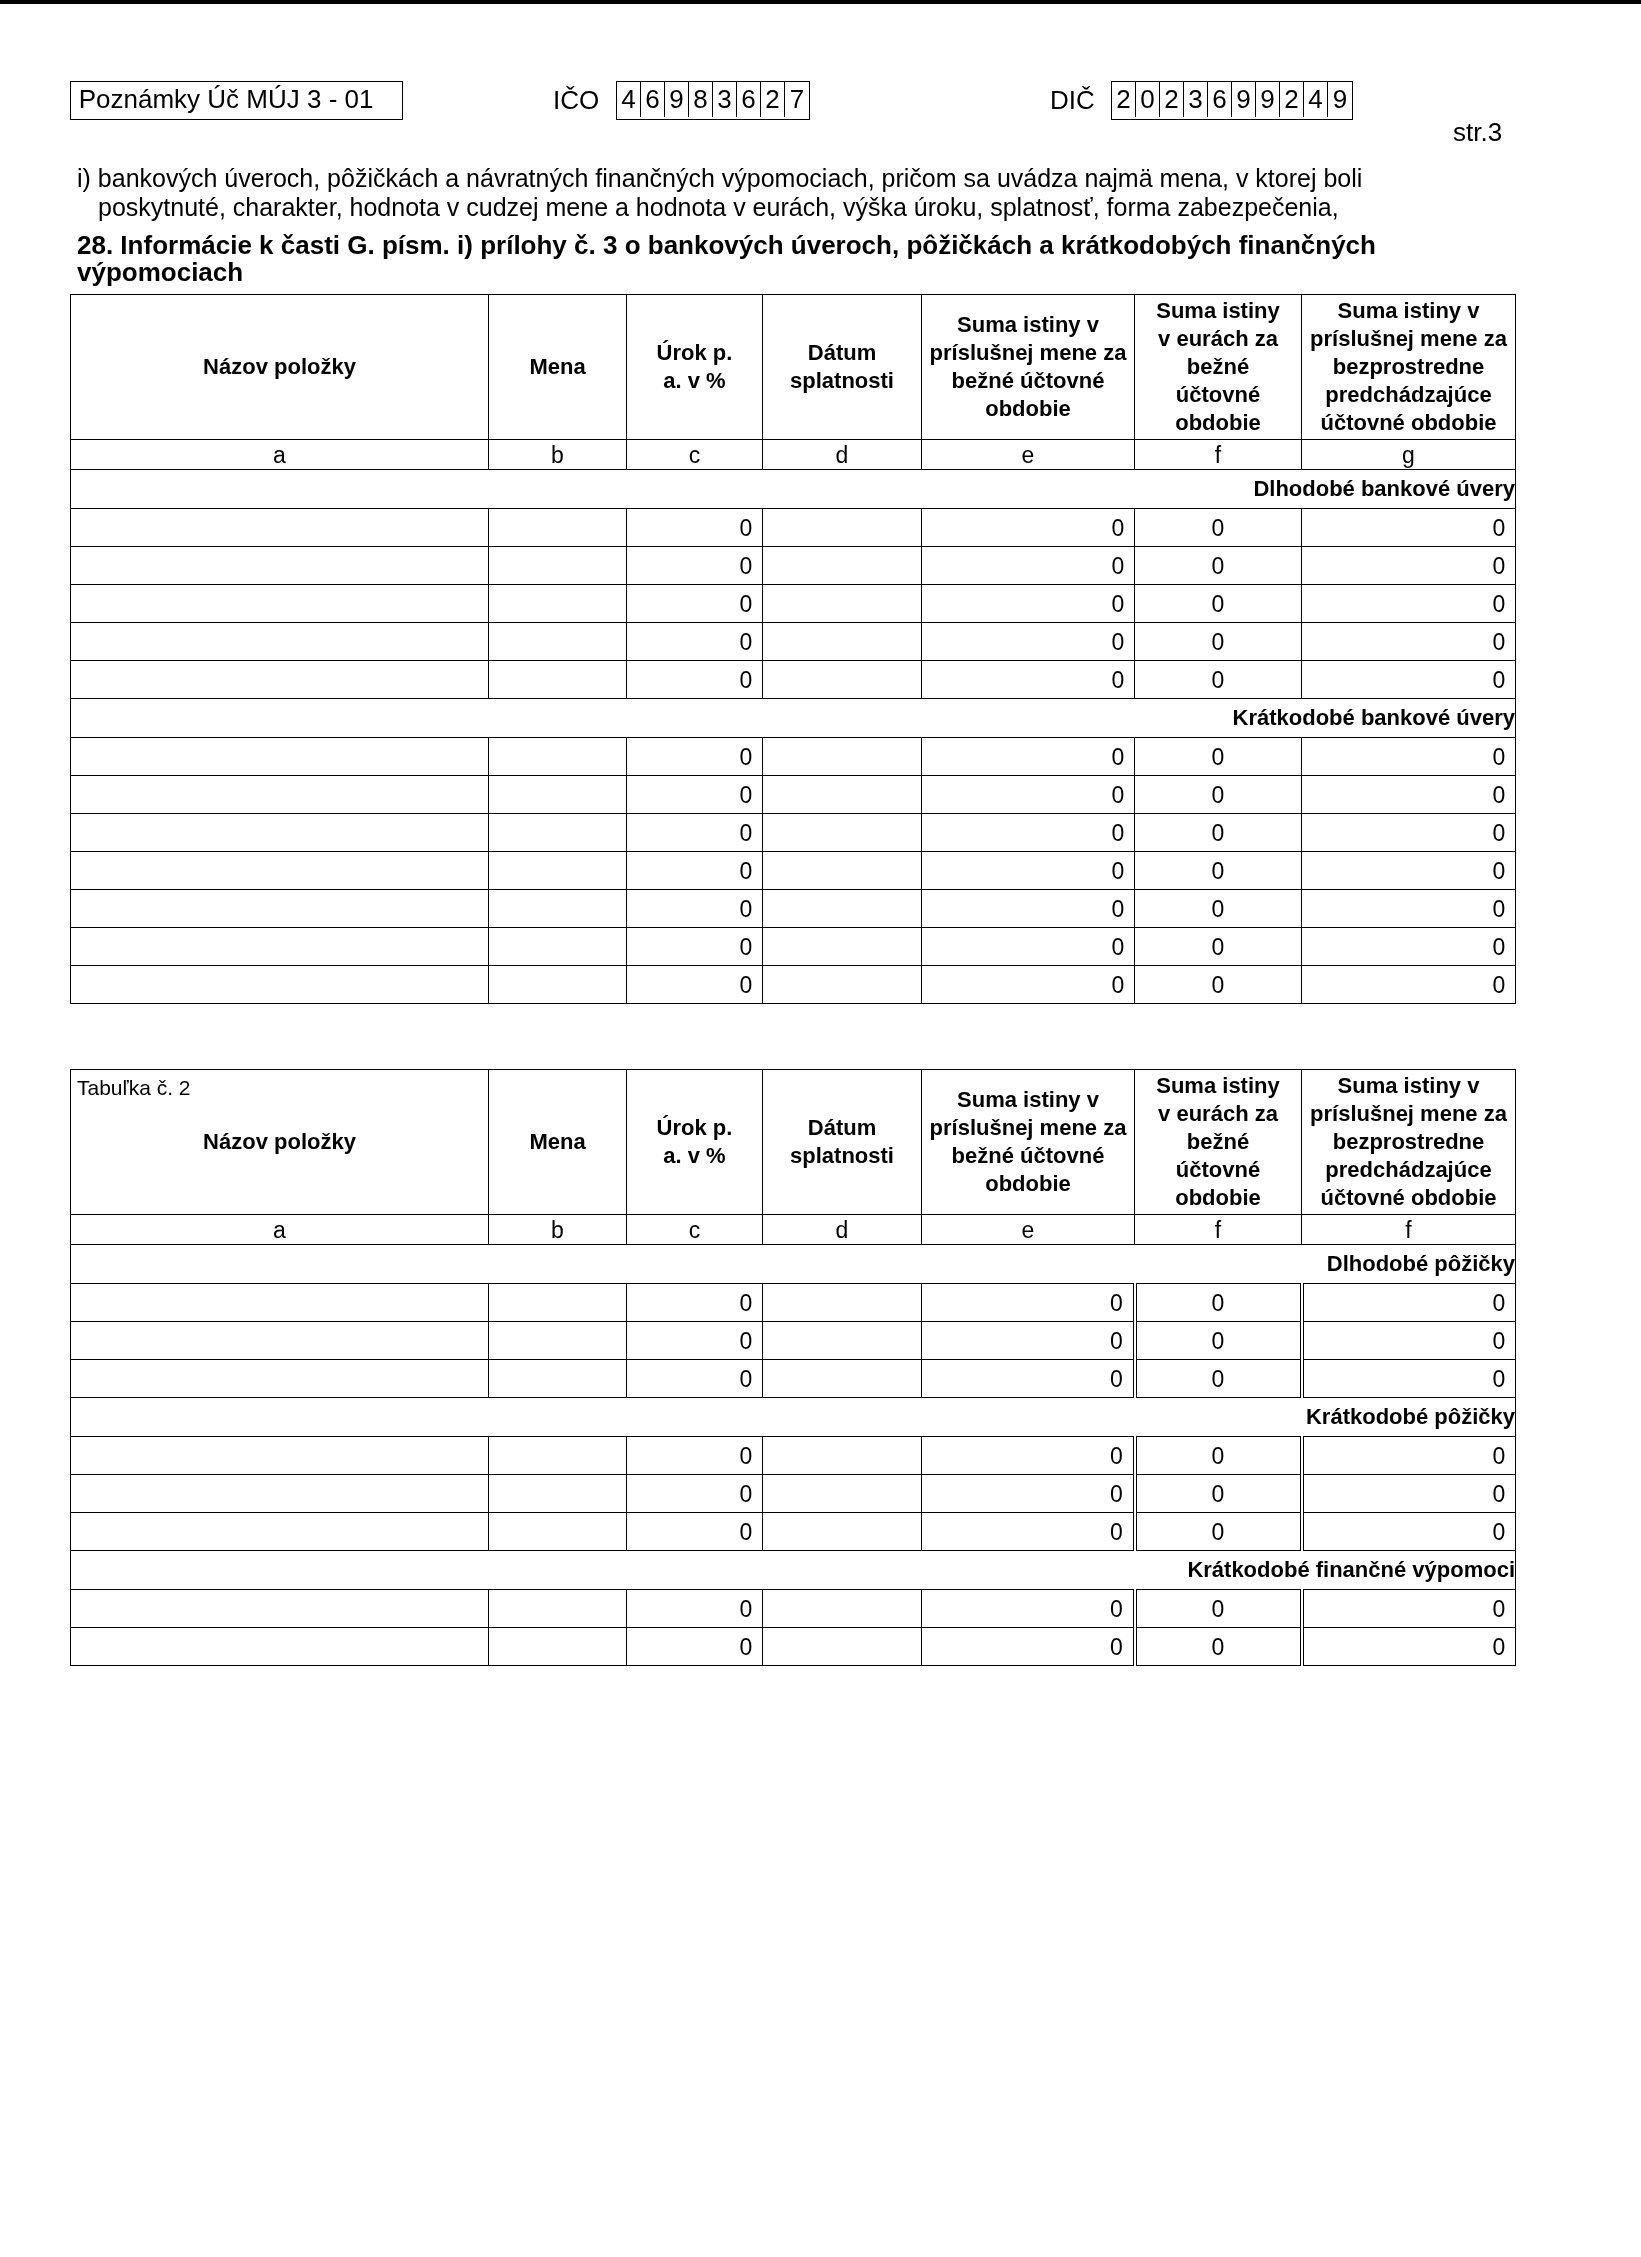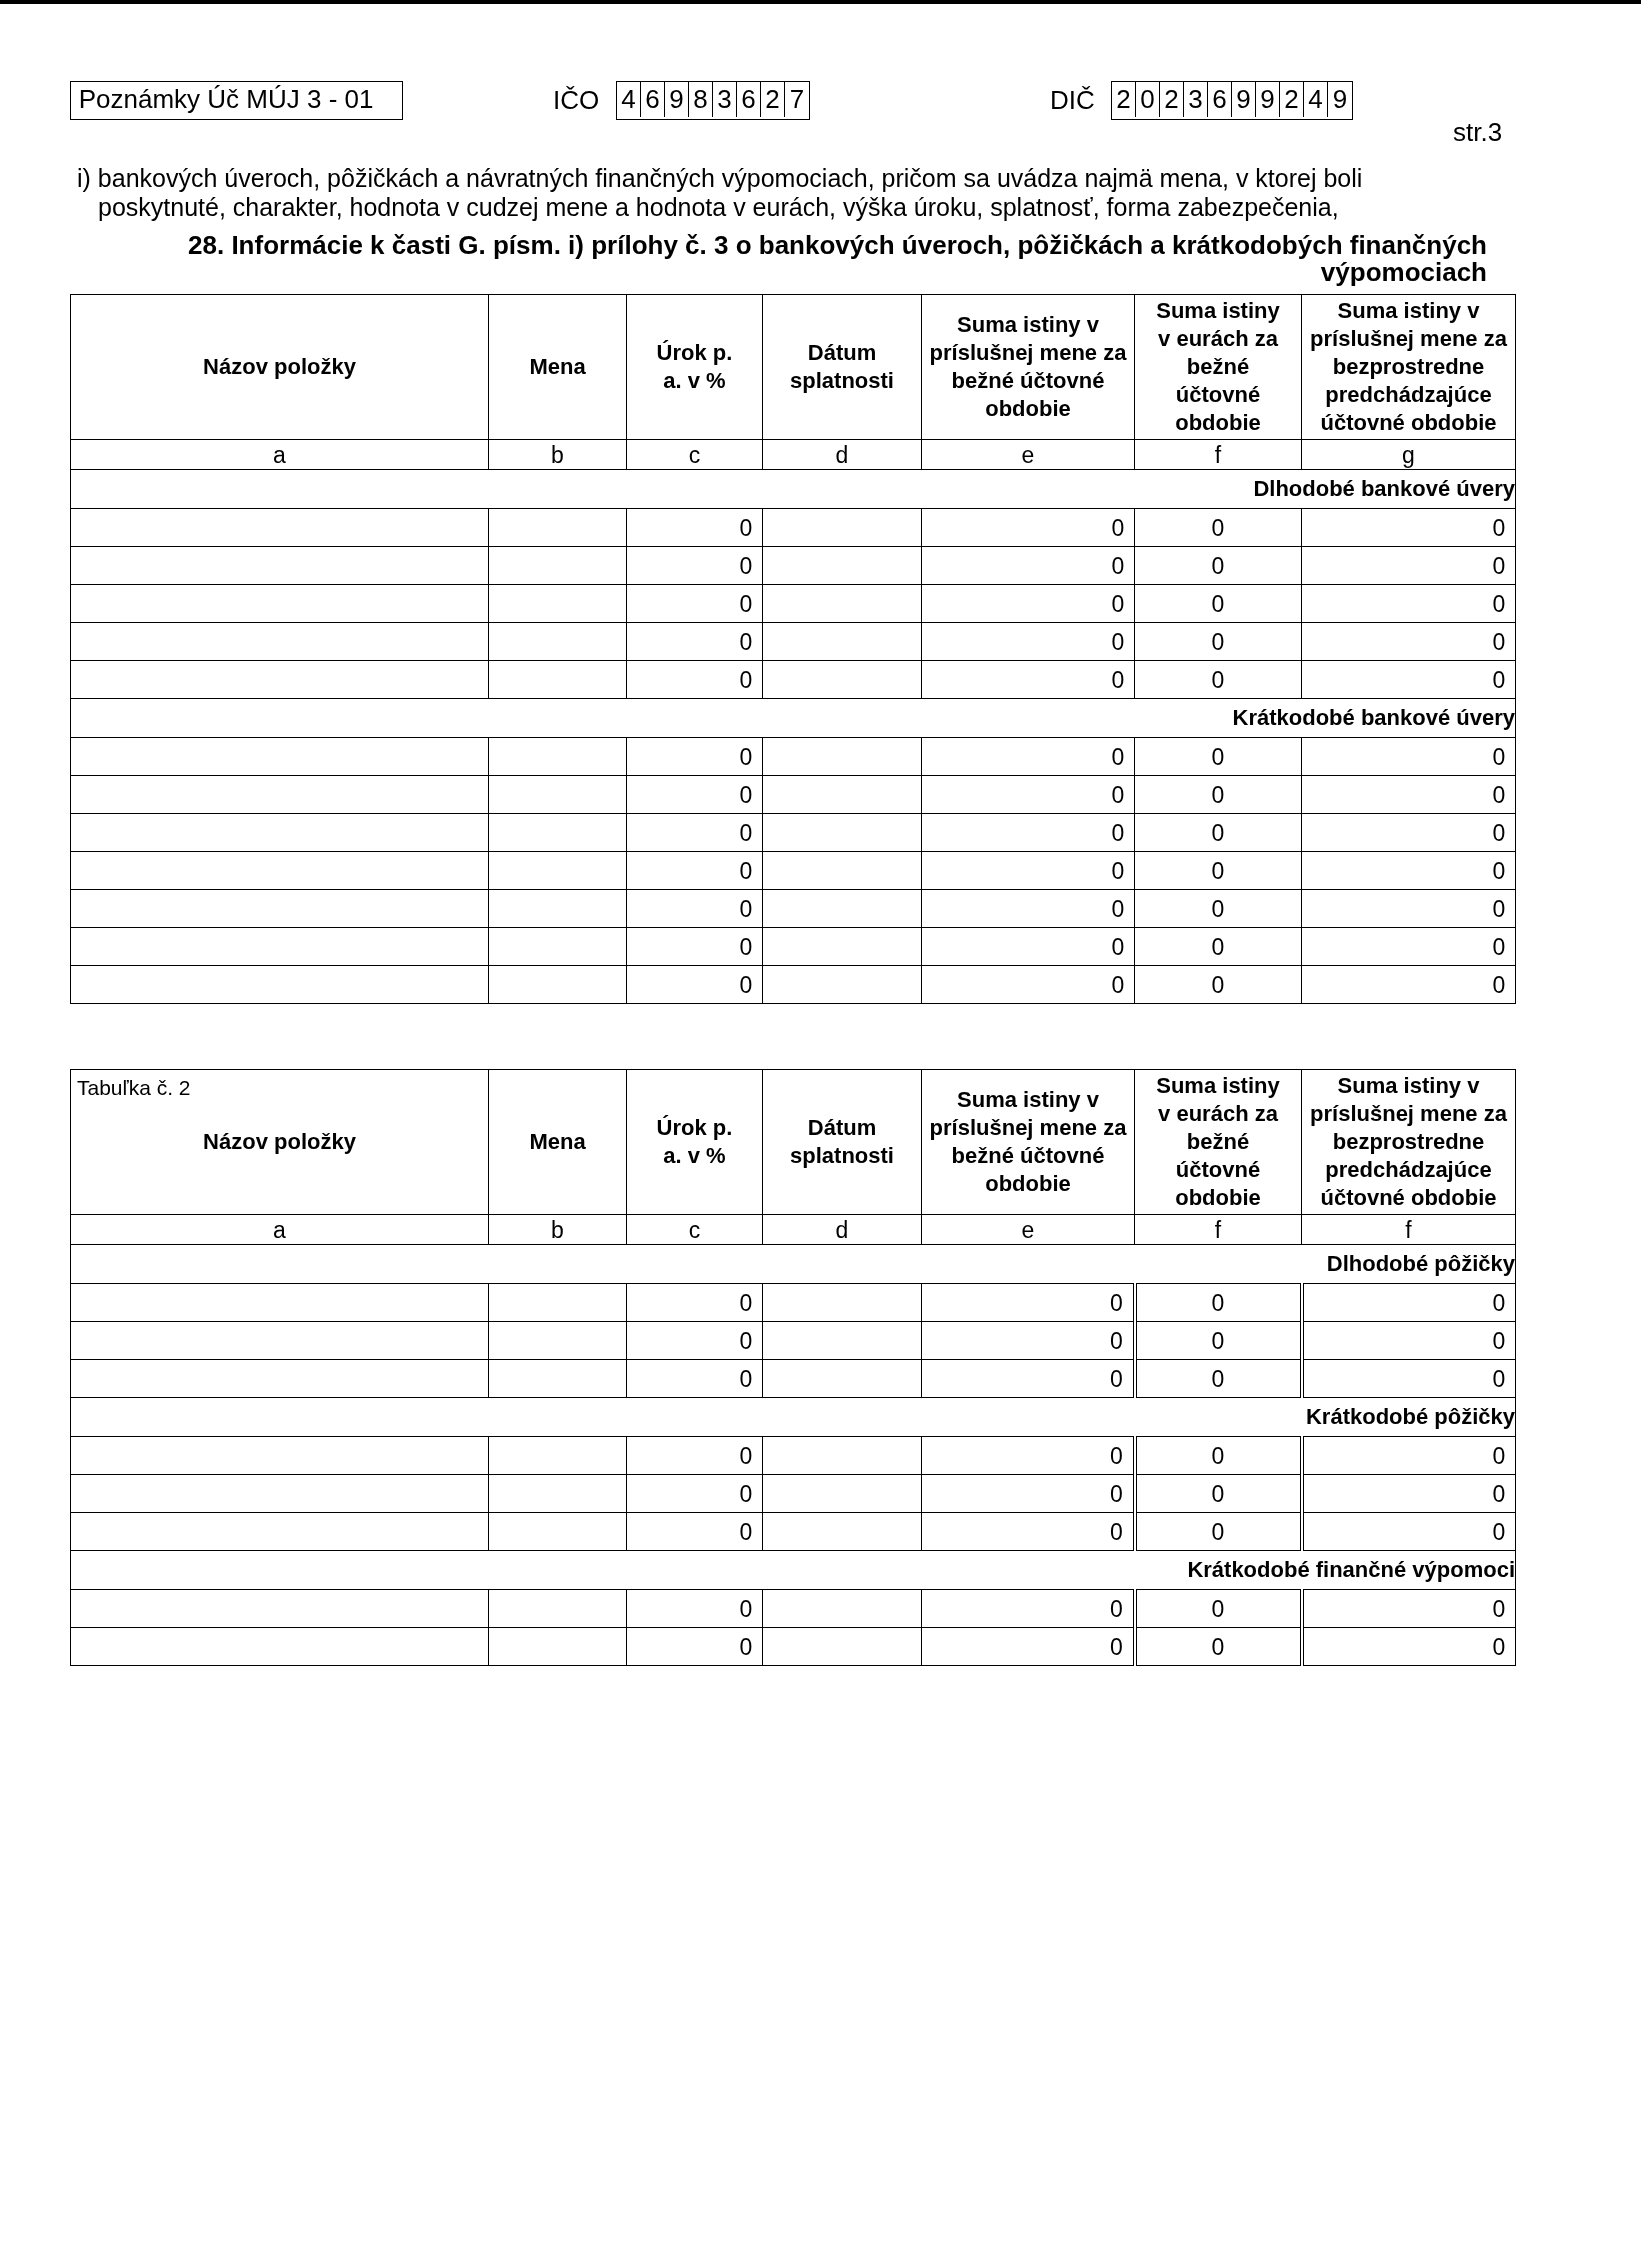--- a/index.html
+++ b/index.html
@@ -20,21 +20,21 @@
   .digits { position: absolute; top: 0; display: flex; border: 1.9px solid #000; height: 39px; box-sizing: border-box; }
   .digit {
     width: 24px; height: 35px; border-right: 1px solid #000; box-sizing: border-box;
     font-size: 26px; line-height: 35px; text-align: center;
   }
   .digit:last-child { border-right: none; }
   .page-no { position: absolute; top: 3.9px; font-size: 26px; line-height: 31px; margin-top: 32px; }
 
   .intro { position: absolute; left: 77px; top: 164px; width: 1468px; font-size: 25px; line-height: 29px; }
   .intro .l2 { padding-left: 21px; }
-  .sec-title { position: absolute; left: 77px; top: 232px; width: 1410px; font-size: 26px; line-height: 27px; font-weight: bold; text-align: right; }
+  .sec-title { position: absolute; left: 77px; top: 232px; width: 1410px; font-size: 26px; line-height: 27px; font-weight: bold; }
   .tab2-caption { position: absolute; left: 77px; top: 1074px; font-size: 21px; line-height: 27px; }
 
   table.grid {
     position: absolute; left: 70px; width: 1446px; border-collapse: collapse; table-layout: fixed;
   }
   table.grid td, table.grid th {
     border: 1.9px solid #000; padding: 0; box-sizing: border-box; overflow: hidden;
   }
   table.grid th {
     font-weight: bold; font-size: 22px; line-height: 28px; text-align: center; vertical-align: middle;

